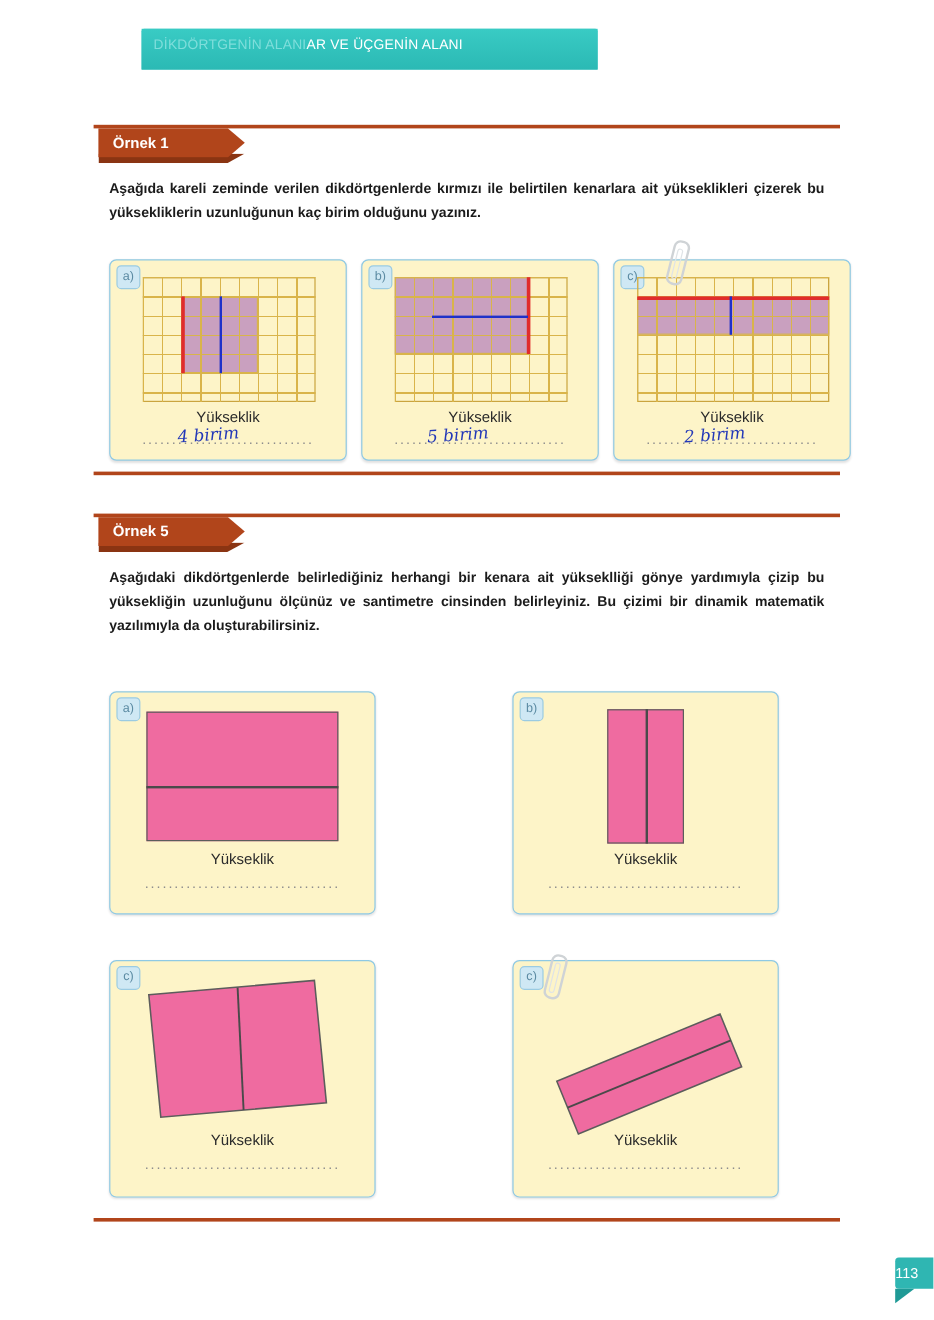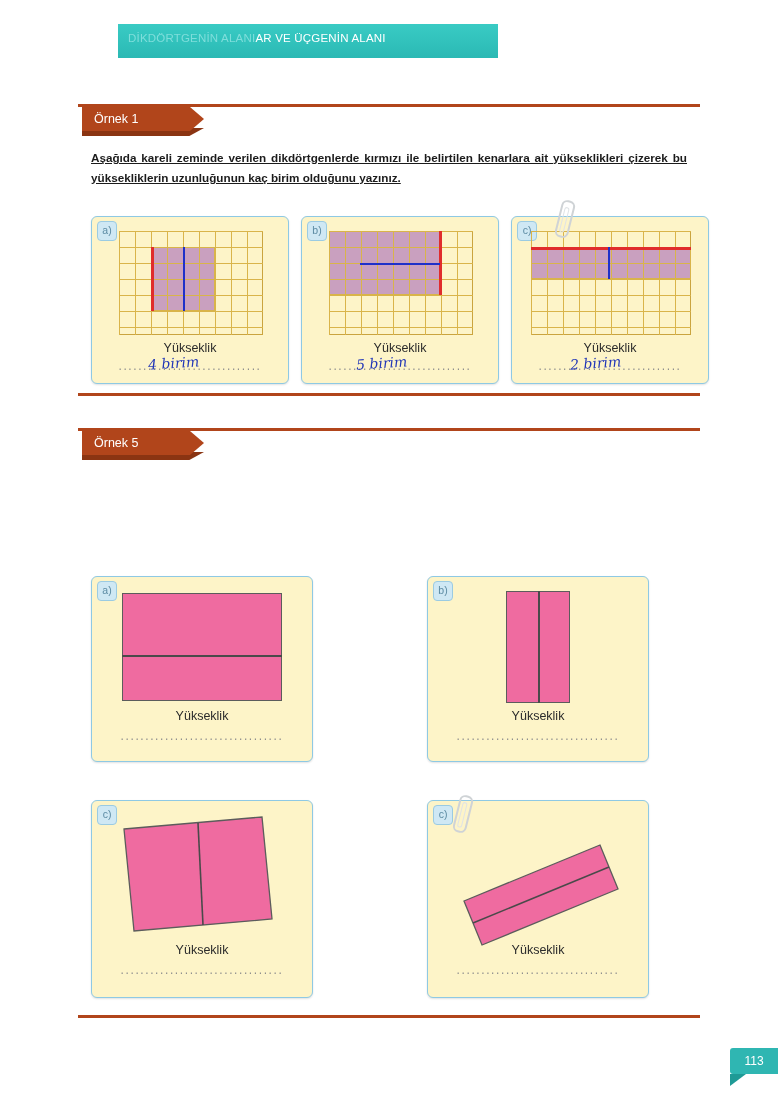--- a/index.html
+++ b/index.html
@@ -51,21 +51,21 @@
     position:absolute; left:0; bottom:0; width:100%; height:3px;
     background:#b1451b;
   }
   .tag{
     position:absolute;
     left:4px;
     width:108px; height:24px;
     background:#b1451b;
     color:#ffffff;
     font-size:12.5px;
-    font-weight:normal;
+    font-weight:bold;
     line-height:24px;
     padding-left:12px;
     box-sizing:border-box;
   }
   .tag:after{
     content:"";
     position:absolute; right:-14px; top:0;
     border-left:14px solid #b1451b;
     border-top:12px solid transparent;
     border-bottom:12px solid transparent;
@@ -79,21 +79,20 @@
 
   .prompt{
     position:absolute;
     left:13px;
     width:596px;
     font-size:11.7px;
     font-weight:bold;
     color:#1b1b1b;
     line-height:20px;
     text-align:justify;
-    text-decoration:underline;
   }
 
   
   .card{
     position:absolute;
     background:#fdf4c8;
     border:1.5px solid #8ec9e4;
     border-radius:6px;
     box-shadow:0 1px 2px rgba(0,0,0,.12);
   }
@@ -174,26 +173,25 @@
     position:absolute; left:2px; top:5px;
     width:3px;height:24px;
     border:1.5px solid #dfe3e6;
     border-radius:4px;
   }
 
   
   .pagenum{
     position:absolute;
     right:0; top:1048px;
-    width:48px; height:26px;
+    width:32px; height:26px;
     background:#2fb6b2;
     color:#ffffff;
     font-size:12px;
     line-height:26px;
-    text-align:center;
     border-radius:3px 0 0 3px;
   }
   .pagenum:after{
     content:"";
     position:absolute;
     left:0; bottom:-12px;
     border-top:12px solid #1f9a96;
     border-right:16px solid transparent;
   }
 </style>
@@ -274,20 +272,21 @@
 
   <div class="clip" style="left:480px; top:96px;"></div>
   <div class="block-bottom-rule"></div>
 </div>
 
 <div class="block" id="block2" style="top:428px; height:590px;">
   <div class="block-top-rule"></div>
   <div class="tag-shadow" style="top:24px;"></div>
   <div class="tag" style="top:3px;">Örnek 5</div>
 
+  <div class="prompt" style="top:44px;">Aşağıdaki dikdörtgenlerde belirlediğiniz herhangi bir kenara ait yükseklliği gönye yardımıyla çizip bu yüksekliğin uzunluğunu ölçünüz ve santimetre cinsinden belirleyiniz. Bu çizimi bir dinamik matematik yazılımıyla da oluşturabilirsiniz.</div>
 
   <div class="card" style="left:13px; top:148px; width:220px; height:184px;">
     <div class="card-letter">a)</div>
     <div class="pinkrect" style="left:30px; top:16px; width:160px; height:108px;"></div>
     <div class="divline" style="left:30px; top:78px; width:160px; height:1.5px;"></div>
     <div class="card-label" style="top:132px;">Yükseklik</div>
     <div class="dots" style="left:24px; top:152px; width:172px;">.................................</div>
   </div>
 
   <div class="card" style="left:349px; top:148px; width:220px; height:184px;">

